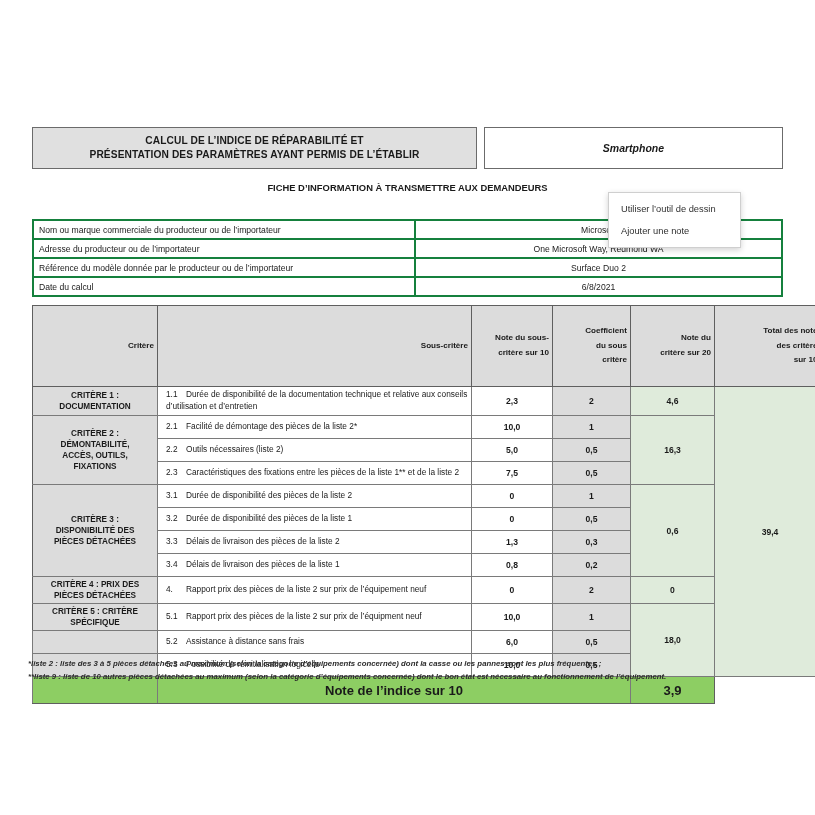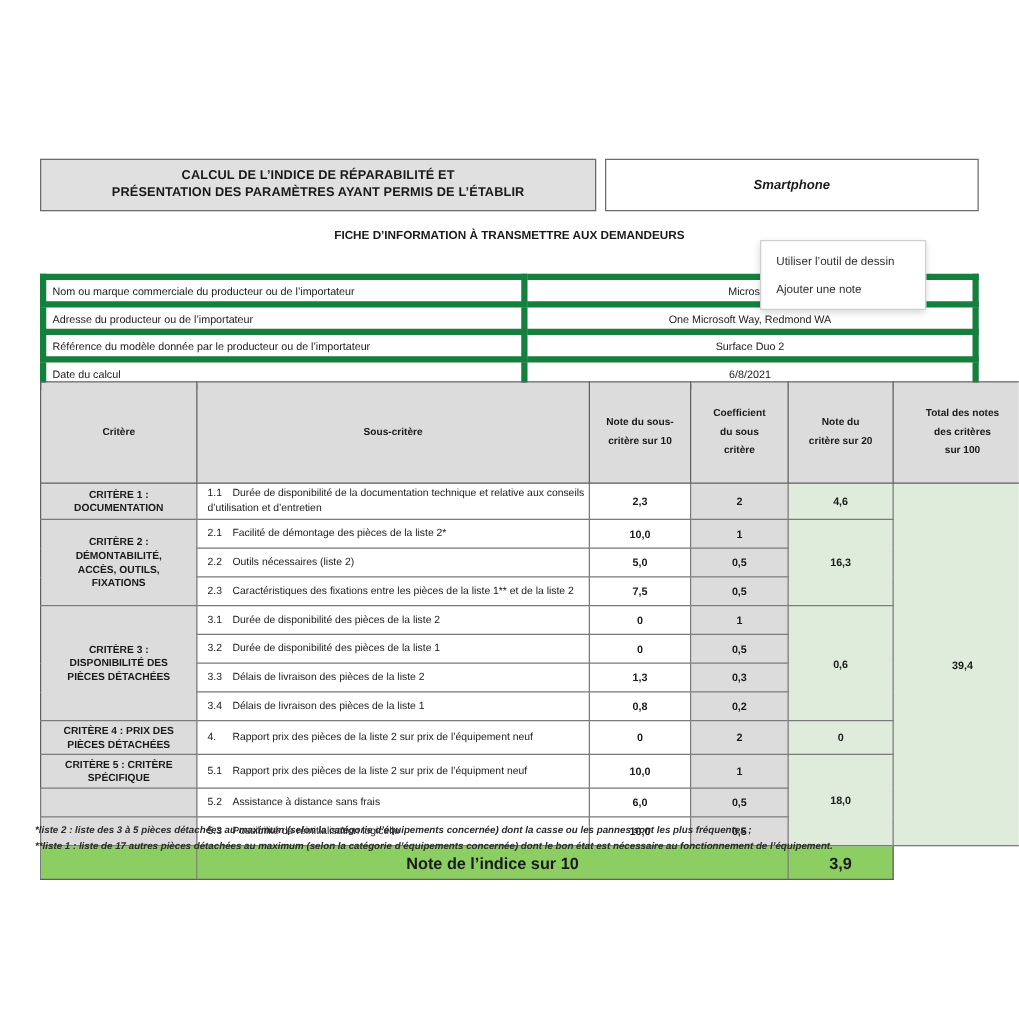--- a/index.html
+++ b/index.html
@@ -67,21 +67,21 @@
 
   
   .info-table {
     position: absolute;
     left: 32px; top: 219px;
     width: 751px;
     border-collapse: collapse;
     table-layout: fixed;
   }
   .info-table td {
-    border: 5px solid #15803d;
+    border: 2px solid #15803d;
     height: 17px;
     font-size: 8.6px;
     padding: 0 5px;
     background: #ffffff;
     margin-left: 32px;
   }
   .info-label { width: 370px; text-align: left; }
   .info-value { text-align: center; }
 
   
@@ -96,21 +96,21 @@
     border: 1px solid #7a7a7a;
     font-size: 8.1px;
     padding: 2px 3px;
     vertical-align: middle;
   }
   .main-table thead th {
     background: #dcdcdc;
     height: 76px;
     font-weight: bold;
     line-height: 1.85;
-    text-align: center;
+    text-align: right;
     border: 1.3px solid #5f5f5f;
   }
   .col-crit  { width: 118px; }
   .col-sub   { width: 307px; }
   .col-n10   { width: 74px; }
   .col-coef  { width: 71px; }
   .col-n20   { width: 77px; margin-left: 36px; }
   .col-total { width: 104px; }
 
   td.crit-cell {
@@ -403,21 +403,21 @@
       <tr class="row-h22">
         <td class="final-blank"></td>
         <td class="final-label" colspan="3">Note de l’indice sur 10</td>
         <td class="final-value">3,9</td>
       </tr>
     </tbody>
   </table>
 
   <div class="footnotes">
     <div>*liste 2 : liste des 3 à 5 pièces détachées au maximum (selon la catégorie d’équipements concernée) dont la casse ou les pannes sont les plus fréquentes ;</div>
-    <div>**liste 1 : liste de 17 autres pièces détachées au maximum (selon la catégorie d’équipements concernée) dont le bon état est nécessaire au fonctionnement de l’équipement.</div>
+    <div>**liste 9 : liste de 10 autres pièces détachées au maximum (selon la catégorie d’équipements concernée) dont le bon état est nécessaire au fonctionnement de l’équipement.</div>
   </div>
 
   <div class="popup">
     <div class="popup-item">Utiliser l’outil de dessin</div>
     <div class="popup-item">Ajouter une note</div>
   </div>
 
 </div>
 
 </body></html>

